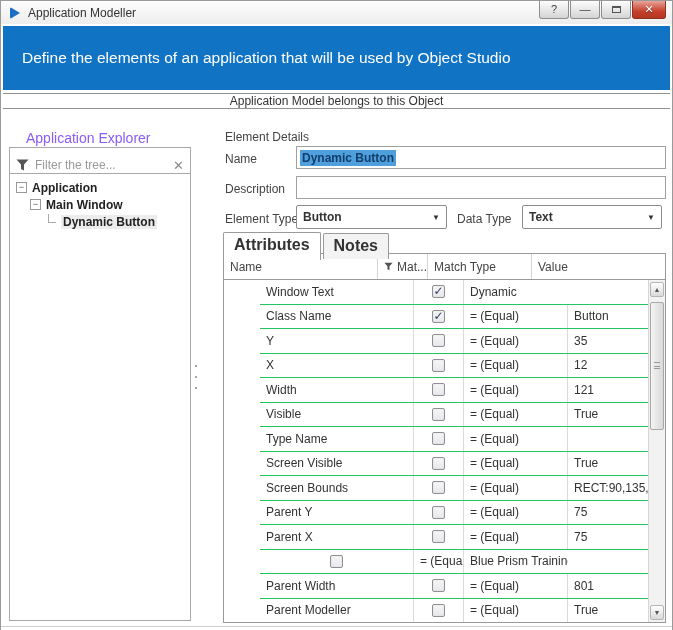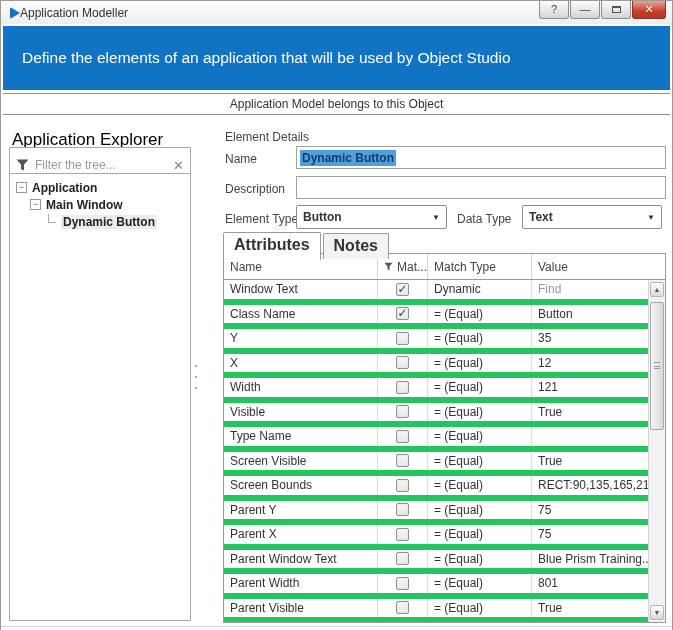--- a/index.html
+++ b/index.html
@@ -18,21 +18,21 @@
   .titlebar {
     position: absolute; top: 0; left: 0; right: 0; height: 23px;
     background: linear-gradient(#fdfdfd, #ededed);
     display: flex; align-items: center;
   }
   .title-icon {
     width: 0; height: 0; margin-left: 9px;
     border-top: 6px solid transparent; border-bottom: 6px solid transparent;
     border-left: 10px solid #1a6fc0; border-radius: 2px;
   }
-  .title-text { margin-left: 0; font-size: 12px; color: #333; }
+  .title-text { margin-left: 8px; font-size: 12px; color: #333; }
   .win-buttons { position: absolute; right: 6px; top: 0; display: flex; }
   .win-btn {
     width: 30px; height: 18px; margin-left: 1px;
     border: 1px solid #8e8e8e; border-top: none;
     border-radius: 0 0 3px 3px;
     background: linear-gradient(#fdfdfd, #d4d4d4);
     font-size: 11px; color: #444; text-align: center; line-height: 16px;
     cursor: default;
   }
   .win-btn.close {
@@ -47,28 +47,28 @@
   }
   
   .banner {
     position: absolute; top: 25px; left: 2px; right: 2px; height: 64px;
     background: #1173c4;
     color: #fff; font-size: 15.5px;
     display: flex; align-items: center; padding-left: 19px;
   }
   
   .subheader {
-    position: absolute; top: 92px; left: 2px; right: 2px; height: 22px;
+    position: absolute; top: 92px; left: 2px; right: 2px; height: 16px;
     border-top: 1px solid #909090; border-bottom: 1px solid #909090;
     background: #fff;
     display: flex; align-items: center; justify-content: center;
     font-size: 12px; color: #333;
   }
   
-  .explorer-title { position: absolute; top: 129px; left: 11px; font-size: 17px; color: #000000; }
+  .explorer-title { position: absolute; top: 129px; left: 25px; font-size: 14px; color: #8b5cf6; }
   .filter-box {
     position: absolute; top: 146px; left: 8px; width: 182px; height: 24px;
     border: 1px solid #a8a8a8; background: #fff;
     display: flex; align-items: center; padding: 17px 6px;
   }
   .filter-placeholder { flex: 1; font-size: 12px; color: #9a9a9a; margin-left: 6px; }
   .clear-x { color: #8a8a8a; font-size: 13px; font-weight: bold; cursor: default; }
   .tree-box {
     position: absolute; top: 172px; left: 8px; width: 182px; height: 448px;
     border: 1px solid #a8a8a8; background: #fff; padding-top: 5px;
@@ -122,21 +122,21 @@
   .thead {
     display: grid; grid-template-columns: 154px 50px 104px 1fr;
     height: 26px; border-bottom: 1px solid #999; background: #fff; color: #444;
   }
   .th { display: flex; align-items: center; padding-left: 6px; border-right: 1px solid #d4d4d4; }
   .th:last-child { border-right: none; }
   .th .funnel { margin-right: 4px; }
   .tbody { position: absolute; left: 0; right: 17px; top: 26px; bottom: 0; overflow: hidden; }
   .trow {
     display: grid; grid-template-columns: 154px 50px 104px 1fr;
-    height: 24.5px; border-bottom: 6px solid #22c55e; color: #333;
+    height: 24.5px; border-bottom: 1px solid #22c55e; color: #333; margin-left: 36px;
   }
   .td { display: flex; align-items: center; padding-left: 6px; border-right: 1px solid #dadada; overflow: hidden; white-space: nowrap; }
   .td:last-child { border-right: none; }
   .td.match { justify-content: center; padding-left: 0; }
   .td.muted { color: #9a9a9a; }
   .checkbox {
     width: 13px; height: 13px; border: 1px solid #8e9094; border-radius: 2px;
     background: linear-gradient(#f6f6f6, #e9e9ee);
     display: inline-flex; align-items: center; justify-content: center;
     box-shadow: inset 0 0 2px rgba(0,0,0,.08);
@@ -264,21 +264,20 @@
       <div class="th">Match Type</div>
       <div class="th">Value</div>
     </div>
     <div class="tbody">
         <div class="trow">
           <div class="td">Window Text</div>
           <div class="td match">
             <span class="checkbox checked"></span>
           </div>
           <div class="td">Dynamic</div>
-          <div class="td muted">Find</div>
         </div>
         <div class="trow">
           <div class="td">Class Name</div>
           <div class="td match">
             <span class="checkbox checked"></span>
           </div>
           <div class="td">= (Equal)</div>
           <div class="td">Button</div>
         </div>
         <div class="trow">
@@ -347,37 +346,36 @@
         </div>
         <div class="trow">
           <div class="td">Parent X</div>
           <div class="td match">
             <span class="checkbox"></span>
           </div>
           <div class="td">= (Equal)</div>
           <div class="td">75</div>
         </div>
         <div class="trow">
-          <div class="td">Parent Window Text</div>
           <div class="td match">
             <span class="checkbox"></span>
           </div>
           <div class="td">= (Equal)</div>
           <div class="td">Blue Prism Training...</div>
         </div>
         <div class="trow">
           <div class="td">Parent Width</div>
           <div class="td match">
             <span class="checkbox"></span>
           </div>
           <div class="td">= (Equal)</div>
           <div class="td">801</div>
         </div>
         <div class="trow">
-          <div class="td">Parent Visible</div>
+          <div class="td">Parent Modeller</div>
           <div class="td match">
             <span class="checkbox"></span>
           </div>
           <div class="td">= (Equal)</div>
           <div class="td">True</div>
         </div>
       </div>
     <div class="vscroll">
       <div class="scroll-btn up">▲</div>
       <div class="scroll-thumb">

